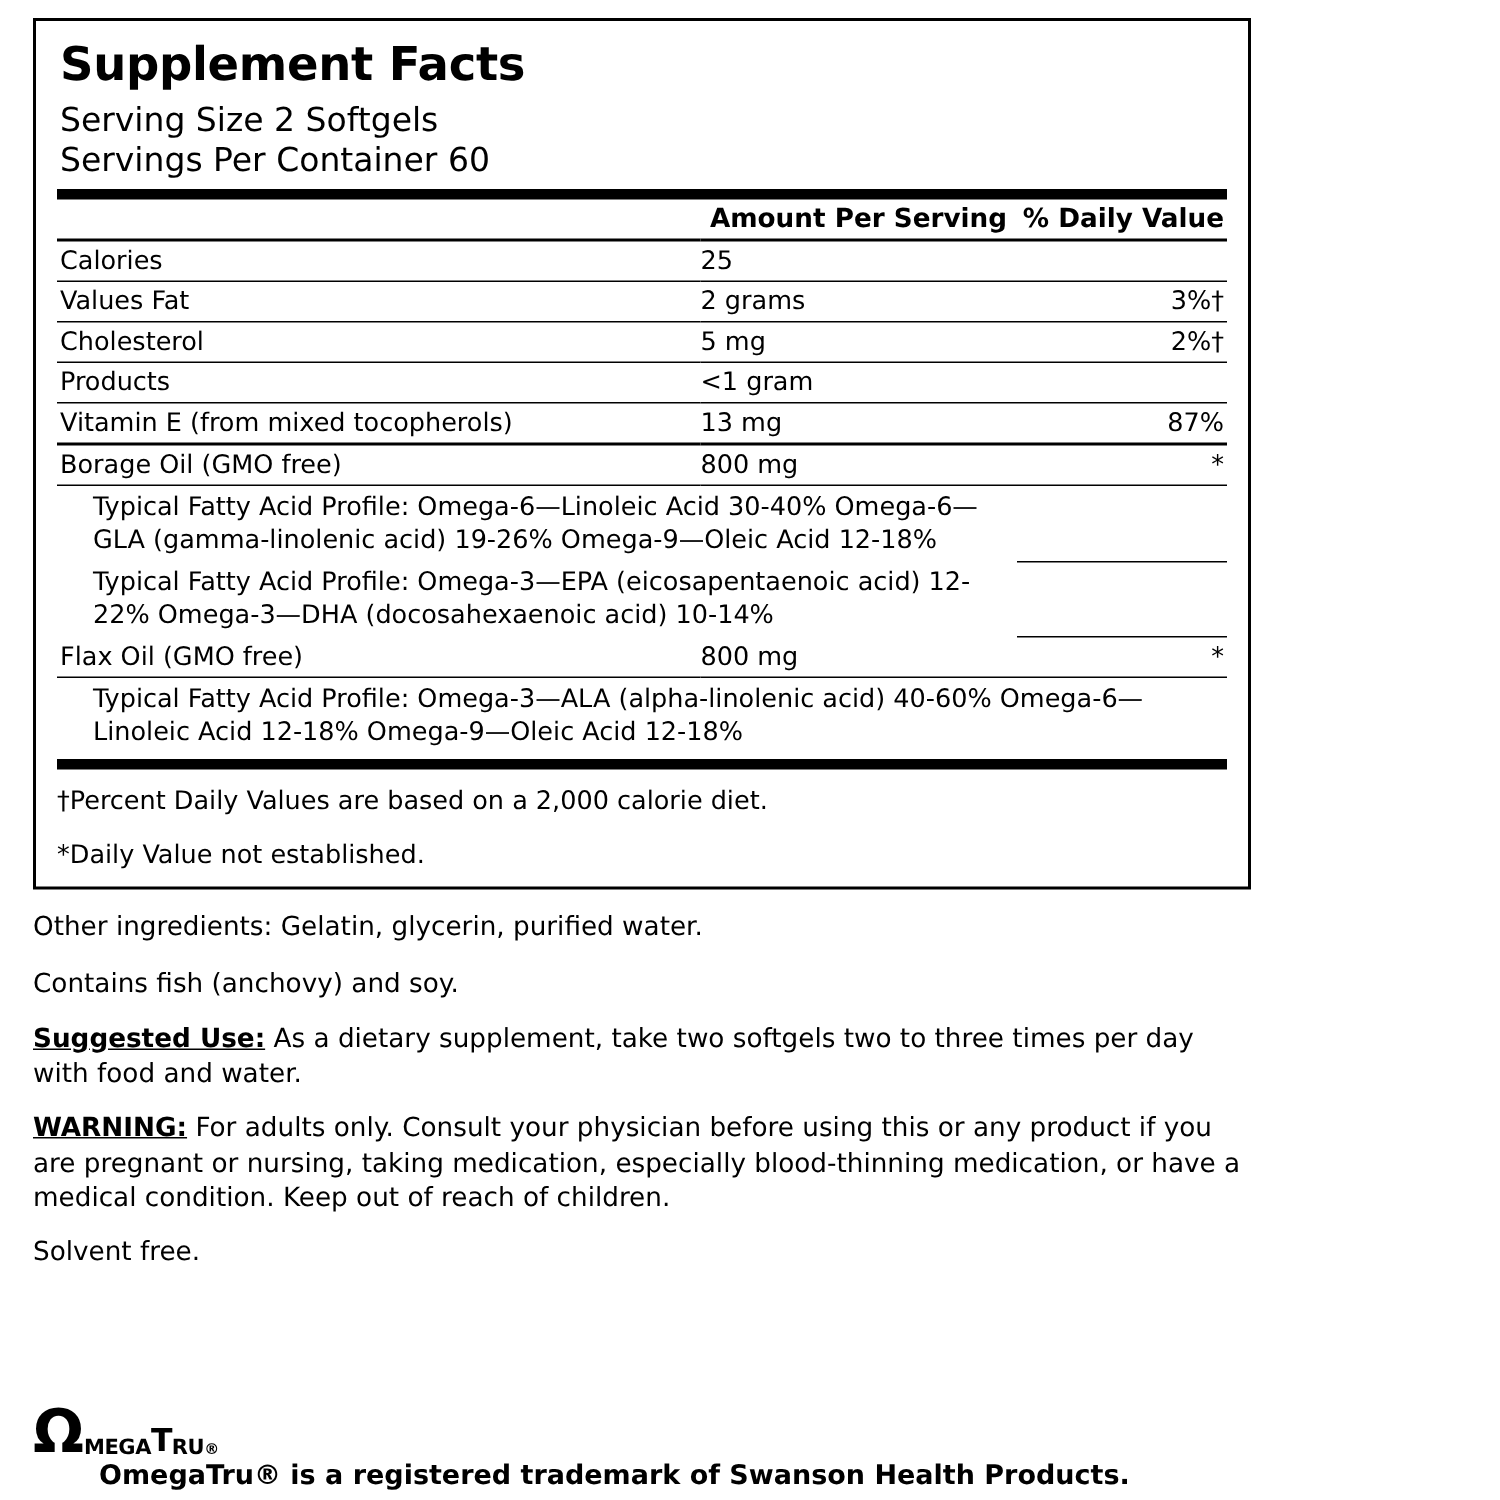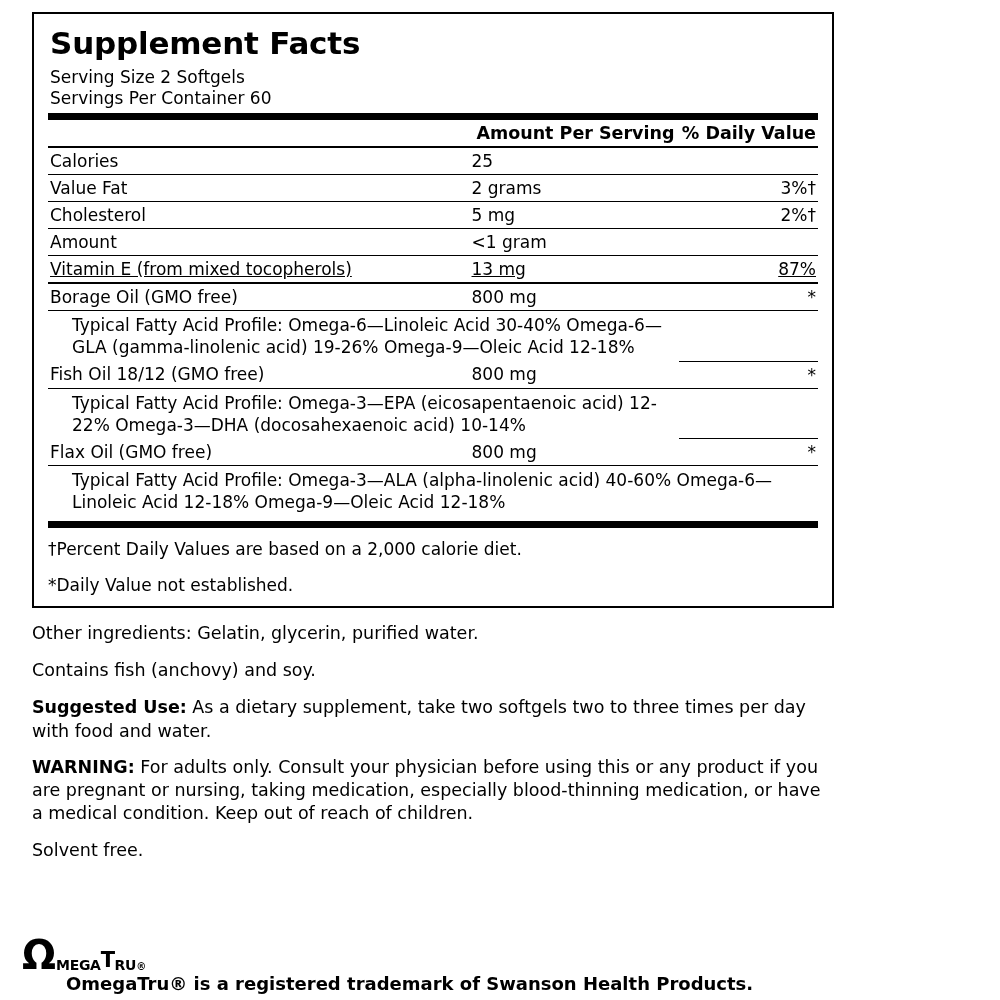--- a/index.html
+++ b/index.html
@@ -12,39 +12,39 @@
     background: #ffffff;
     font-family: "DejaVu Sans", sans-serif;
     color: #000000;
     -webkit-font-smoothing: antialiased;
   }
   .page {
     position: relative;
     width: 856px;
     height: 1000px;
     box-sizing: border-box;
-    padding: 10px 22px 0 32px;
+    padding: 10px 22px 0 22px;
   }
 
   
   .sf-panel {
     border: 2px solid #000;
     box-sizing: border-box;
     padding: 8px 14px 10px 14px;
     margin: 2px 0 0 0;
   }
   .sf-title {
     font-size: 31px;
     font-weight: bold;
     letter-spacing: -0.2px;
     line-height: 1.1;
     margin: 4px 0 6px 2px;
   }
   .sf-serving {
-    font-size: 17px;
+    font-size: 22px;
     line-height: 1.32;
     margin: 0 0 4px 2px;
   }
   .rule-heavy {
     border-bottom: 7px solid #000;
     margin: 4px 0 0 0;
   }
 
   table.sf {
     width: 100%;
@@ -63,21 +63,21 @@
   .hdr-row td {
     font-weight: bold;
     font-size: 17.5px;
     padding-bottom: 2px;
     border-bottom: 2.5px solid #000;
   }
   .hdr-amount { text-align: center !important; }
   .hdr-dv { text-align: right !important; }
 
   .row-line td { border-bottom: 1px solid #000; margin-left: 32px; }
-  .row-thick td { border-bottom: 2.5px solid #000; text-decoration: underline; }
+  .row-thick td { border-bottom: 2.5px solid #000; }
   .row-noline td { border-bottom: none; }
 
   .sub-row td {
     font-size: 17px;
     line-height: 1.30;
     padding: 1px 0 7px 0;
   }
   .sub-text {
     padding-left: 24px !important;
   }
@@ -94,21 +94,21 @@
   .sf-footnote.second { margin-top: 14px; }
 
   
   .below {
     margin: 14px 0 0 0;
     font-size: 17.5px;
     line-height: 1.33;
   }
   .below p { margin: 0 0 14px 0; }
   .below p.tight { margin-bottom: 13px; }
-  .below b { font-weight: bold; }
+  .below b { font-weight: bold; text-decoration: underline; }
 
   
   .brand {
     position: absolute;
     left: 22px;
     bottom: 6px;
     right: 22px;
   }
   .omega-logo {
     display: flex;
@@ -172,33 +172,33 @@
         <td class="col-dv hdr-dv">% Daily Value</td>
       </tr>
 
       <tr class="row-line">
         <td class="col-name">Calories</td>
         <td class="col-amt">25</td>
         <td class="col-dv"></td>
       </tr>
 
       <tr class="row-line">
-        <td class="col-name">Value Fat</td>
+        <td class="col-name">Values Fat</td>
         <td class="col-amt">2 grams</td>
         <td class="col-dv">3%†</td>
       </tr>
 
       <tr class="row-line">
         <td class="col-name">Cholesterol</td>
         <td class="col-amt">5 mg</td>
         <td class="col-dv">2%†</td>
       </tr>
 
       <tr class="row-line">
-        <td class="col-name">Amount</td>
+        <td class="col-name">Products</td>
         <td class="col-amt">&lt;1 gram</td>
         <td class="col-dv"></td>
       </tr>
 
       <tr class="row-thick">
         <td class="col-name">Vitamin E (from mixed tocopherols)</td>
         <td class="col-amt">13 mg</td>
         <td class="col-dv">87%</td>
       </tr>
 
@@ -206,25 +206,20 @@
         <td class="col-name">Borage Oil (GMO free)</td>
         <td class="col-amt">800 mg</td>
         <td class="col-dv asterisk-cell">*</td>
       </tr>
 
       <tr class="sub-row">
         <td class="sub-text" colspan="2">Typical Fatty Acid Profile: Omega-6—Linoleic Acid 30-40% Omega-6—GLA (gamma-linolenic acid) 19-26% Omega-9—Oleic Acid 12-18%</td>
         <td class="col-dv sub-underline-right"></td>
       </tr>
 
-      <tr class="row-line">
-        <td class="col-name">Fish Oil 18/12 (GMO free)</td>
-        <td class="col-amt">800 mg</td>
-        <td class="col-dv asterisk-cell">*</td>
-      </tr>
 
       <tr class="sub-row">
         <td class="sub-text" colspan="2">Typical Fatty Acid Profile: Omega-3—EPA (eicosapentaenoic acid) 12-22% Omega-3—DHA (docosahexaenoic acid) 10-14%</td>
         <td class="col-dv sub-underline-right"></td>
       </tr>
 
       <tr class="row-line">
         <td class="col-name">Flax Oil (GMO free)</td>
         <td class="col-amt">800 mg</td>
         <td class="col-dv asterisk-cell">*</td>

